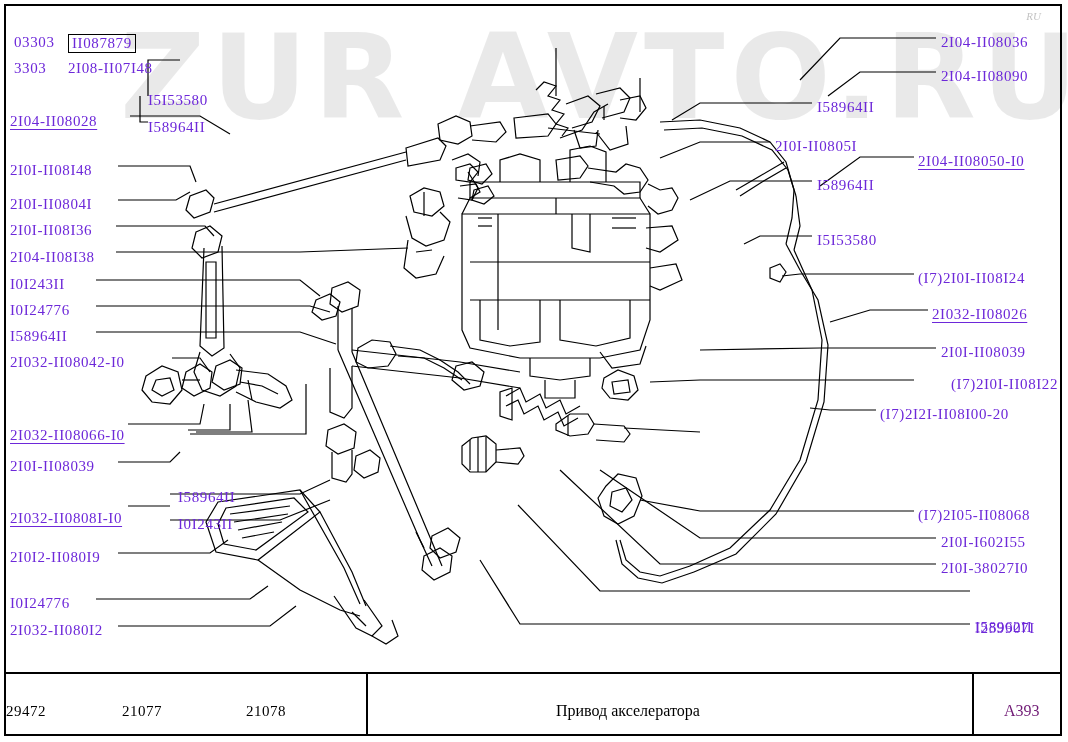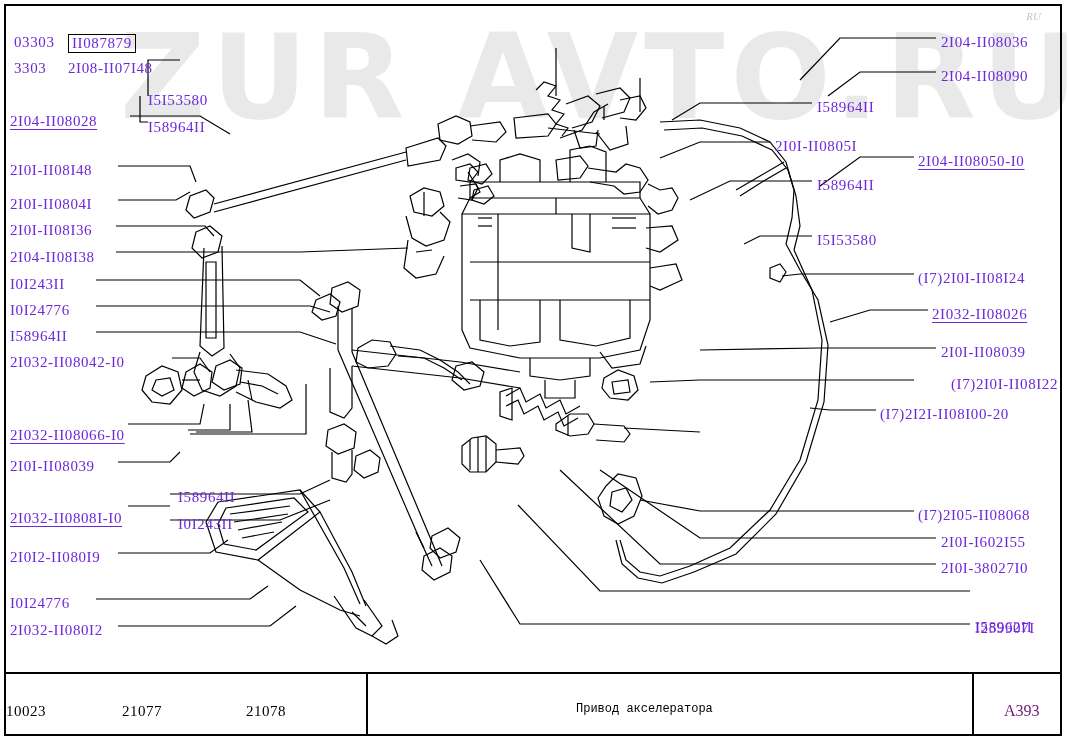--- a/index.html
+++ b/index.html
@@ -56,26 +56,25 @@
   .tb-num {
     position: absolute;
     top: 703px;
     font-size: 15px;
     letter-spacing: 0.5px;
     color: #000;
     white-space: nowrap;
   }
   .tb-title {
     position: absolute;
-    left: 576px;
+    left: 556px;
     top: 702px;
-    font-size: 12px;
+    font-size: 16px;
     color: #000;
     white-space: nowrap;
-    font-family: Liberation Mono, monospace;
   }
   .tb-code {
     position: absolute;
     left: 1004px;
     top: 702px;
     font-size: 16px;
     color: #701a75;
     white-space: nowrap;
   }
 
@@ -375,20 +374,20 @@
       <div class="lbl" style="left: 941px; top: 534px;">2I0I-I602I55</div>
       <div class="lbl" style="left: 941px; top: 560px;">2I0I-38027I0</div>
       <div class="lbl" style="left: 975px; top: 587px; margin-top: 32px;">I58962II</div>
       <div class="lbl" style="left: 975px; top: 620px;">I259907I</div>
     </div>
 
   <div class="titleblock"></div>
   <div class="tb-div1"></div>
   <div class="tb-div2"></div>
 
-  <div class="tb-num" style="left:6px;">10023</div>
+  <div class="tb-num" style="left:6px;">29472</div>
   <div class="tb-num" style="left:122px;">21077</div>
   <div class="tb-num" style="left:246px;">21078</div>
 
   <div class="tb-title">Привод акселератора</div>
   <div class="tb-code">А393</div>
 
 </div>
 
 </body></html>

